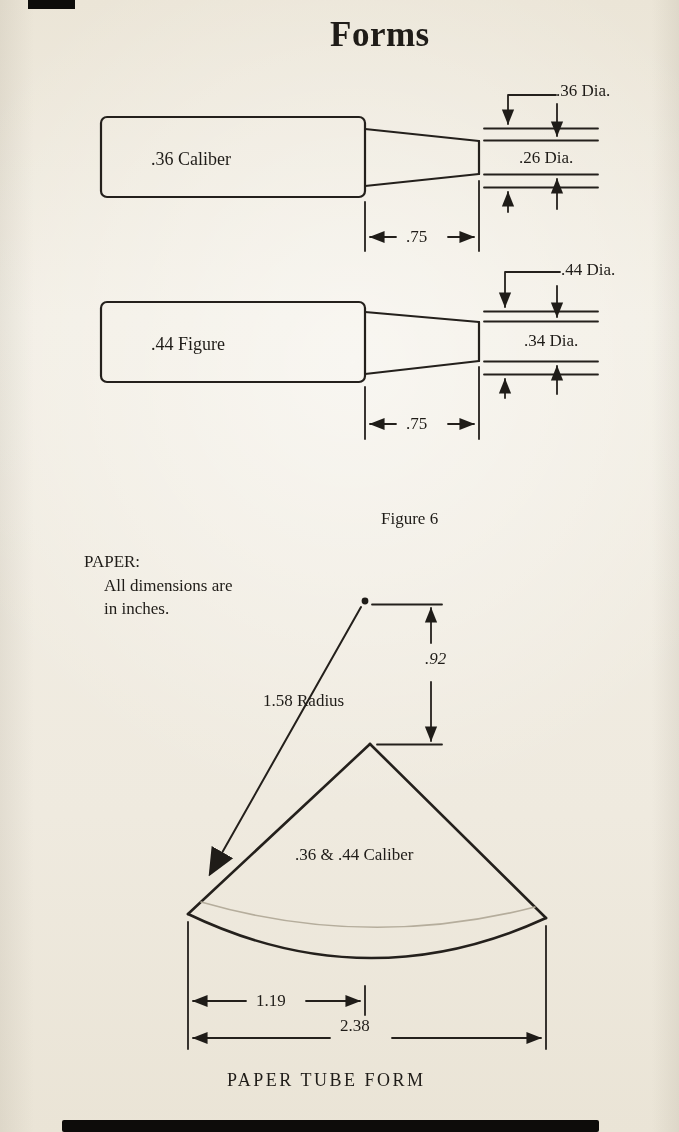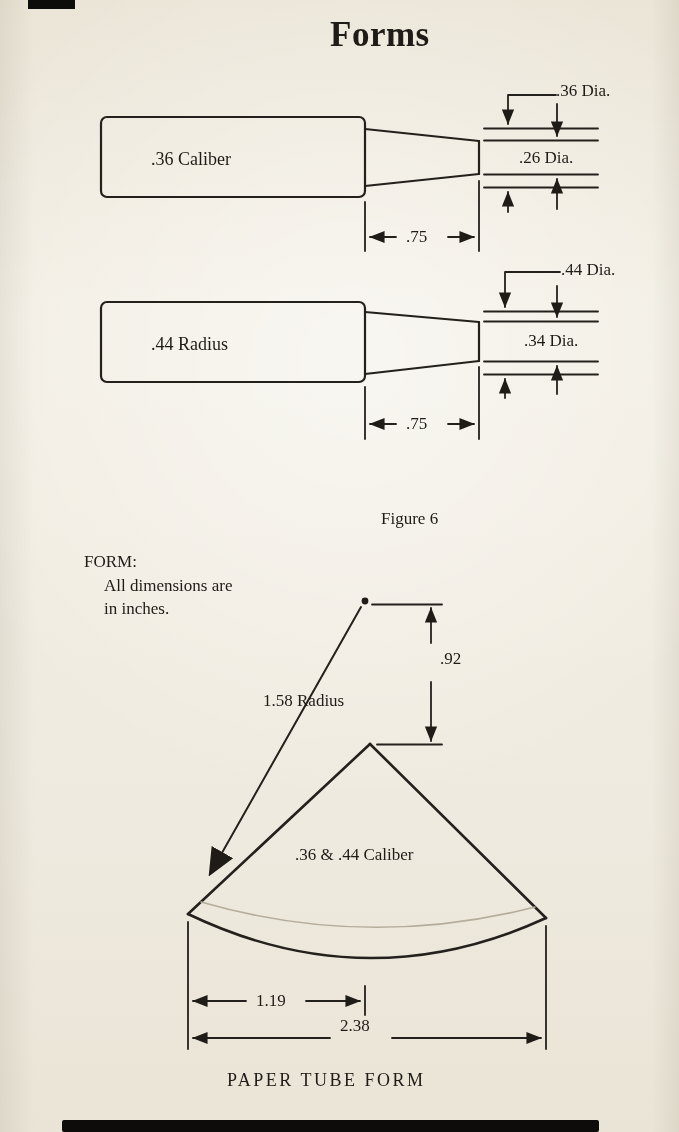--- a/index.html
+++ b/index.html
@@ -128,32 +128,32 @@
     </g>
   </svg>
 
   <div class="txt title" style="left:330px; top:16px;">Forms</div>
 
   <div class="txt lbl" style="left:151px; top:150px;">.36 Caliber</div>
   <div class="txt dim" style="left:556px; top:82px;">.36 Dia.</div>
   <div class="txt dim" style="left:519px; top:149px;">.26 Dia.</div>
   <div class="txt dim" style="left:406px; top:228px;">.75</div>
 
-  <div class="txt lbl" style="left:151px; top:335px;">.44 Radius</div>
+  <div class="txt lbl" style="left:151px; top:335px;">.44 Figure</div>
   <div class="txt dim" style="left:561px; top:261px;">.44 Dia.</div>
   <div class="txt dim" style="left:524px; top:332px;">.34 Dia.</div>
   <div class="txt dim" style="left:406px; top:415px;">.75</div>
 
   <div class="txt cap" style="left:381px; top:510px;">Figure 6</div>
 
-  <div class="txt note" style="left:84px; top:553px;">FORM:</div>
+  <div class="txt note" style="left:84px; top:553px;">PAPER:</div>
   <div class="txt note" style="left:104px; top:577px;">All dimensions are</div>
   <div class="txt note" style="left:104px; top:600px;">in inches.</div>
 
   <div class="txt dim" style="left:263px; top:692px;">1.58 Radius</div>
-  <div class="txt dim" style="left:440px; top:650px;">.92</div>
+  <div class="txt dim" style="left:425px; top:650px;font-style:italic;">.92</div>
   <div class="txt dim" style="left:295px; top:846px;">.36 &amp; .44 Caliber</div>
   <div class="txt dim" style="left:256px; top:992px;">1.19</div>
   <div class="txt dim" style="left:340px; top:1017px;">2.38</div>
 
   <div class="txt footer" style="left:227px; top:1071px;">PAPER TUBE FORM</div>
 
 </div>
 
 </body></html>

